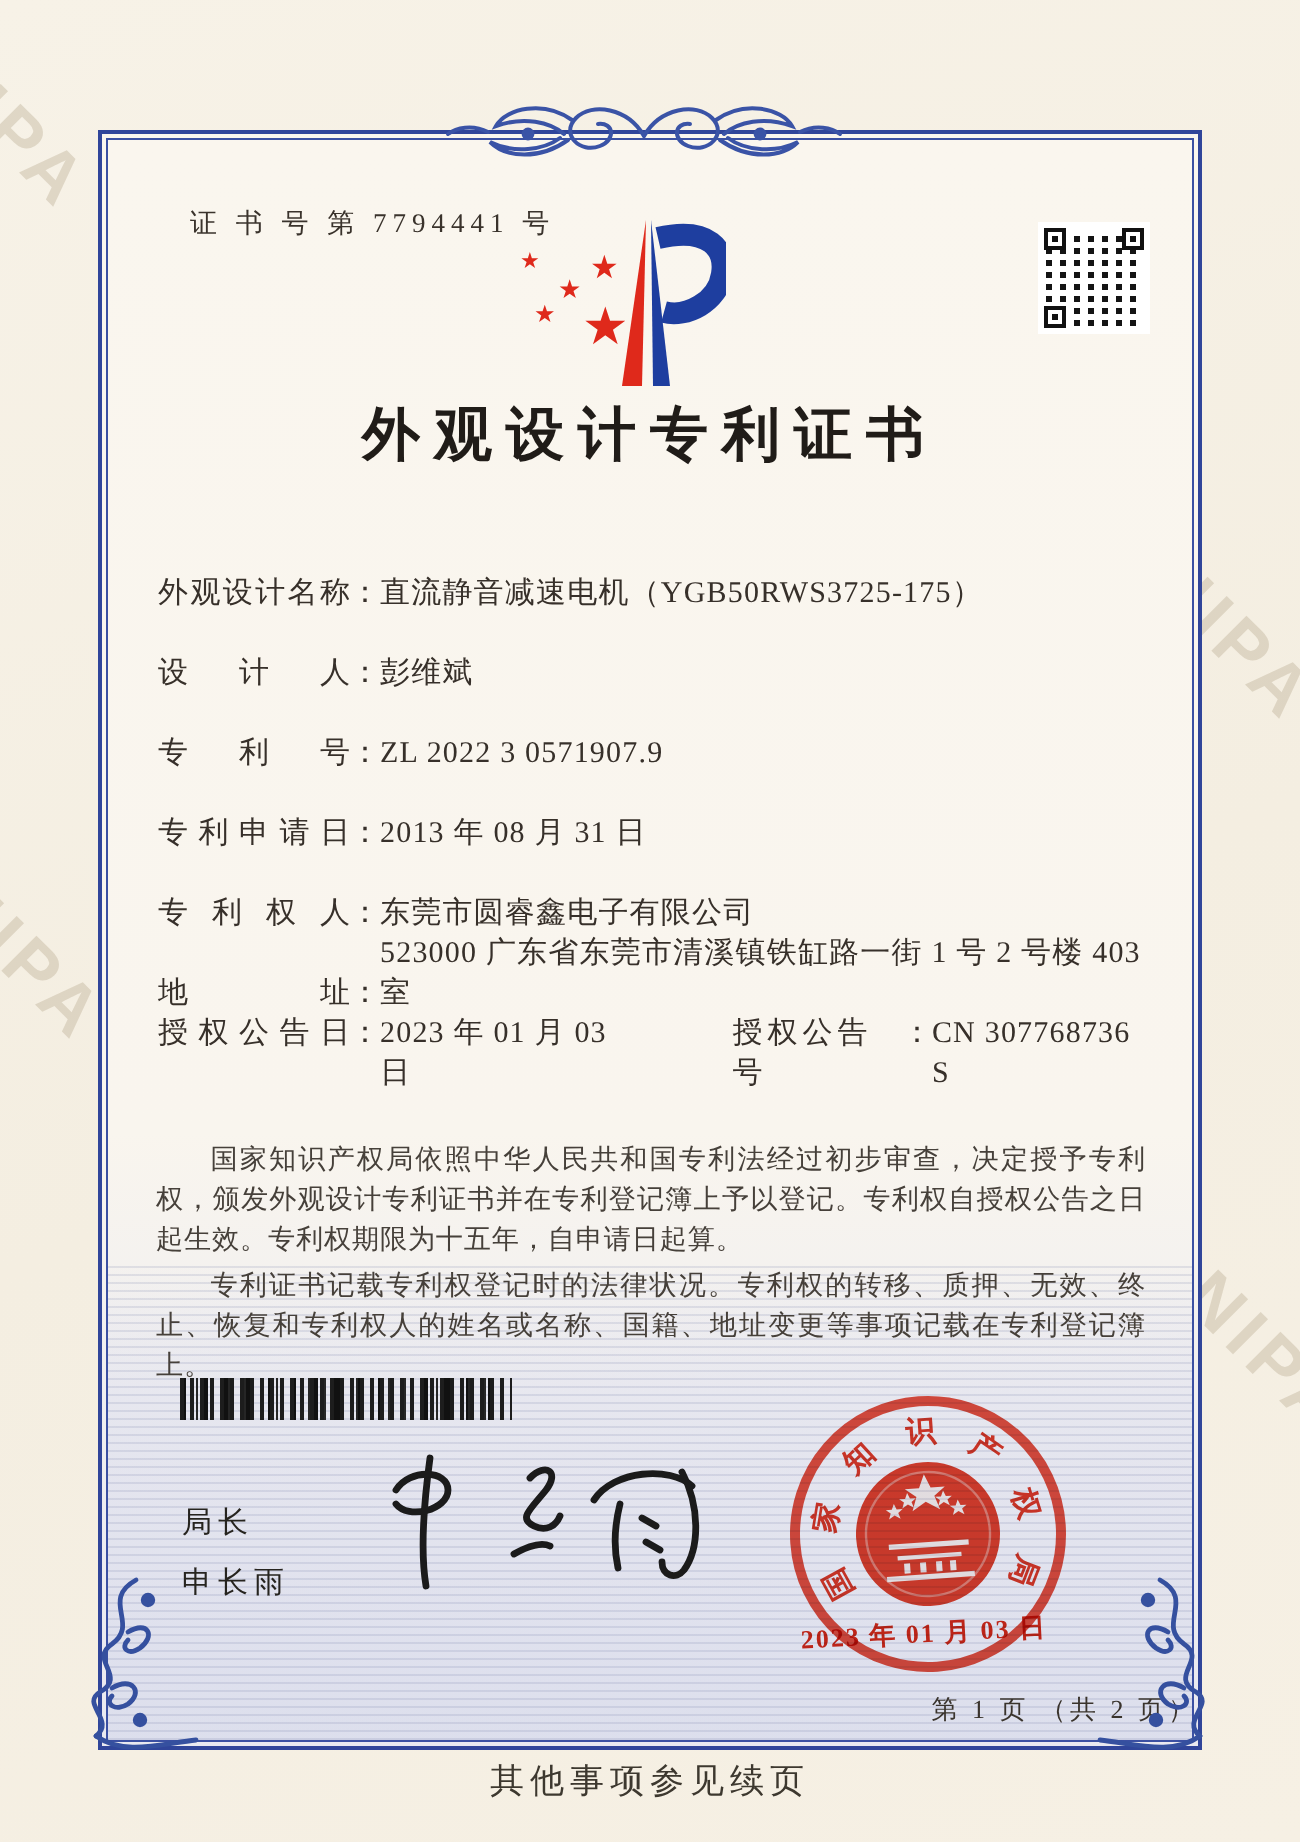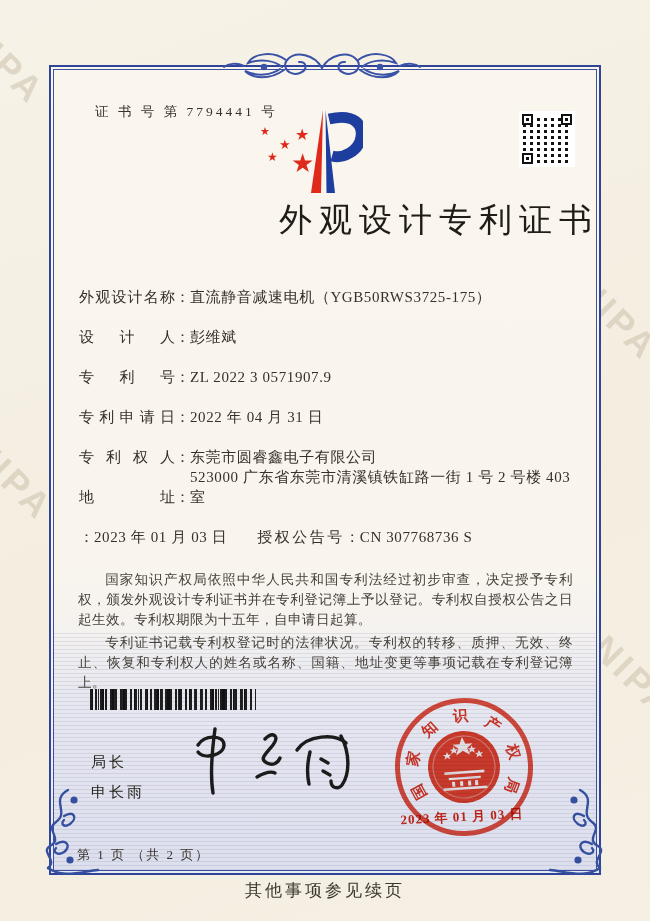--- a/index.html
+++ b/index.html
@@ -26,30 +26,30 @@
   .logo-star{position:absolute;color:#df291b;line-height:1;}
   .qr{position:absolute;left:468px;top:44px;width:56px;height:56px;background:#ffffff;padding:4px;box-sizing:border-box;}
   .qr-pattern{position:relative;width:100%;height:100%;
     background-image:
       repeating-linear-gradient(90deg,#141414 0 3px,#fff 3px 7px),
       repeating-linear-gradient(0deg,#141414 0 3px,#fff 3px 6px);
     background-blend-mode:lighten;}
   .finder{position:absolute;width:11px;height:11px;border:2.5px solid #111;background:#fff;box-sizing:border-box;}
   .finder::after{content:"";position:absolute;left:1.5px;top:1.5px;width:3px;height:3px;background:#111;}
   .finder.tl{left:-1px;top:-1px;} .finder.tr{right:-1px;top:-1px;} .finder.bl{left:-1px;bottom:-1px;}
-  .title{position:absolute;left:0;right:0;top:131px;text-align:right;font-size:33px;font-weight:normal;
+  .title{position:absolute;left:0;right:0;top:131px;text-align:center;font-size:29px;font-weight:bold;
     letter-spacing:7px;color:#201c18;}
   
   .fields{position:absolute;left:28px;top:200px;right:24px;font-size:15px;color:#37302a;}
   .field-row{height:40px;display:flex;align-items:flex-end;line-height:20px;}
   .f-label{display:inline-block;width:96px;text-align:justify;text-align-last:justify;flex:none;}
   .f-colon{flex:none;}
   .f-value{letter-spacing:0.6px;}
   .grant-row{display:flex;}
-  .grant-col2{margin-left:30px;display:flex;}
+  .grant-col2{margin-left:50px;display:flex;}
   .grant-col2 .g-label{letter-spacing:2.5px;}
   
   .paras{position:absolute;left:27px;right:26px;top:467px;font-size:13.6px;line-height:20px;
     color:#46403a;letter-spacing:0.4px;text-align:justify;margin-top:36px;}
   .paras p{margin:0 0 3px 0;text-indent:2em;}
   
   .barcode{position:absolute;left:39px;top:622px;width:166px;height:21px;
     background-image:
       repeating-linear-gradient(90deg,#1d1d1d 0 2px,rgba(0,0,0,0) 2px 5px),
       repeating-linear-gradient(90deg,#262626 0 1px,rgba(0,0,0,0) 1px 8px),
@@ -60,22 +60,22 @@
   .signature{position:absolute;left:132px;top:656px;}
   
   .seal{position:absolute;left:344px;top:631px;width:128px;height:128px;border-radius:50%;
     border:5px solid rgba(223,45,28,0.9);transform:rotate(-4deg);opacity:0.94;mix-blend-mode:multiply;}
   .seal-char{position:absolute;left:50%;top:50%;font-size:15px;font-weight:bold;color:#dd2c1b;
     font-family:"Liberation Serif",serif;}
   .emblem{position:absolute;left:50%;top:50%;transform:translate(-50%,-50%);}
   .seal-date{position:absolute;left:336px;top:741px;width:150px;text-align:center;font-size:13px;
     font-weight:bold;color:#d8291a;letter-spacing:1px;transform:rotate(-3deg);mix-blend-mode:multiply;}
   
-  .page-num{position:absolute;left:16px;right:0;top:779px;text-align:left;font-size:13px;
-    color:#3a342d;letter-spacing:2px;margin-left:10px;}
+  .page-num{position:absolute;left:16px;right:0;top:779px;text-align:right;font-size:13px;
+    color:#3a342d;letter-spacing:2px;}
   .cont-note{position:absolute;left:0;right:0;top:879px;text-align:center;font-size:17px;
     color:#3d382f;letter-spacing:3px;}
 </style>
 </head>
 <body>
 
 <div class="canvas">
 
   <div class="wm" style="left:-38px;top:-8px;">CNIPA</div>
   <div class="wm" style="left:575px;top:248px;">CNIPA</div>
@@ -125,34 +125,35 @@
           <span class="f-value">彭维斌</span>
       </div>
       <div class="field-row">
         <span class="f-label">专利号</span>
           <span class="f-colon">：</span>
           <span class="f-value">ZL 2022 3 0571907.9</span>
       </div>
       <div class="field-row">
         <span class="f-label">专利申请日</span>
           <span class="f-colon">：</span>
-          <span class="f-value">2022 年 04 月 31 日</span>
+          <span class="f-value">2013 年 08 月 31 日</span>
       </div>
       <div class="field-row">
         <span class="f-label">专利权人</span>
           <span class="f-colon">：</span>
           <span class="f-value">东莞市圆睿鑫电子有限公司</span>
       </div>
       <div class="field-row">
         <span class="f-label">地址</span>
           <span class="f-colon">：</span>
           <span class="f-value">523000 广东省东莞市清溪镇铁缸路一街 1 号 2 号楼 403 室</span>
       </div>
       <div class="field-row grant-row">
         <span style="display:flex;">
+          <span class="f-label">授权公告日</span>
             <span class="f-colon">：</span>
             <span class="f-value">2023 年 01 月 03 日</span>
         </span>
         <span class="grant-col2">
           <span class="g-label">授权公告号</span>
             <span class="f-colon">：</span>
             <span class="f-value">CN 307768736 S</span>
         </span>
       </div>
     </div>

